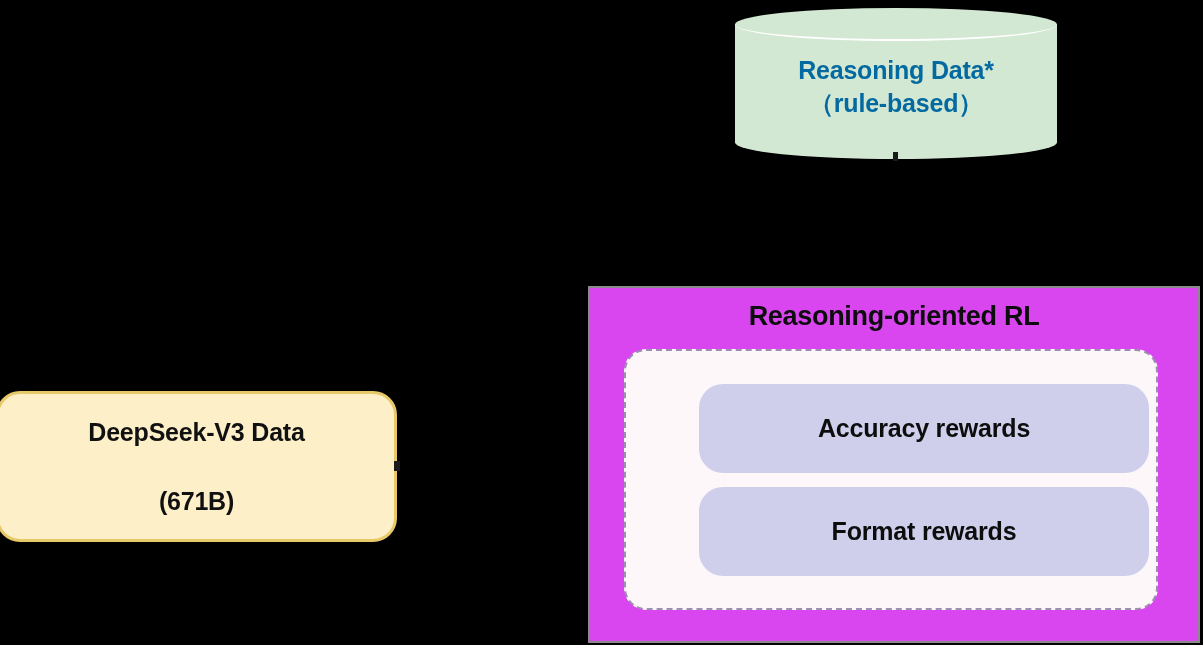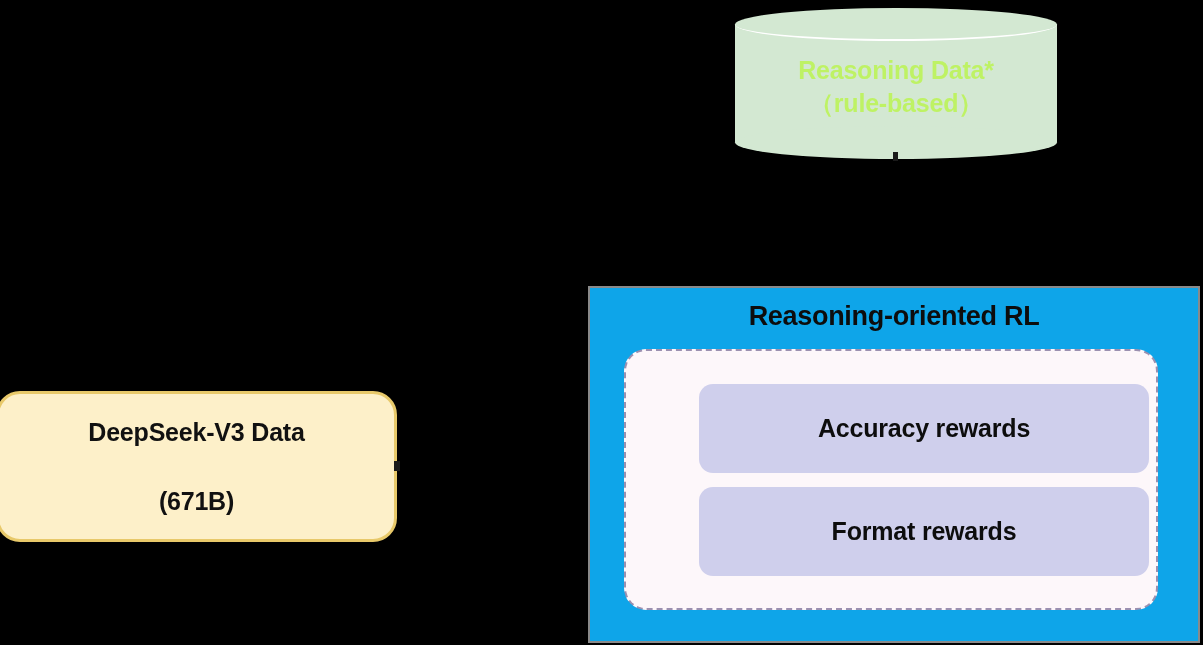--- a/index.html
+++ b/index.html
@@ -53,21 +53,21 @@
     border-radius: 50% / 50%;
   }
   .cyl-label {
     position: absolute;
     left: 0;
     top: 46px;
     width: 322px;
     text-align: center;
     font-size: 25px;
     font-weight: bold;
-    color: #bef264;
+    color: #0369a1;
     line-height: 1.30;
     letter-spacing: -0.2px;
     z-index: 5;
   }
   .cyl-label .l2 { display: block; }
 
   
   .cyl-arrow-stub {
     position: absolute;
     left: 893px;
@@ -110,21 +110,21 @@
     background: #1a1a1a;
   }
 
   
   .rl-panel {
     position: absolute;
     left: 588px;
     top: 286px;
     width: 612px;
     height: 357px;
-    background: #0ea5e9;
+    background: #d946ef;
     border: 2px solid #8a8a8a;
     box-sizing: border-box;
   }
   .rl-title {
     position: absolute;
     left: 0;
     top: 13px;
     width: 100%;
     text-align: center;
     font-size: 27px;
@@ -142,21 +142,21 @@
     border: 2px dashed #9b90b0;
     border-radius: 22px;
     box-sizing: border-box;
   }
   .reward-box {
     position: absolute;
     left: 73px;
     width: 450px;
     height: 89px;
     background: #cfcfec;
-    border-radius: 14px;
+    border-radius: 24px;
     display: flex;
     align-items: center;
     justify-content: center;
   }
   .reward-box.r1 { top: 33px; }
   .reward-box.r2 { top: 136px; }
   .reward-label {
     font-size: 25px;
     font-weight: bold;
     color: #0d0d0d;

